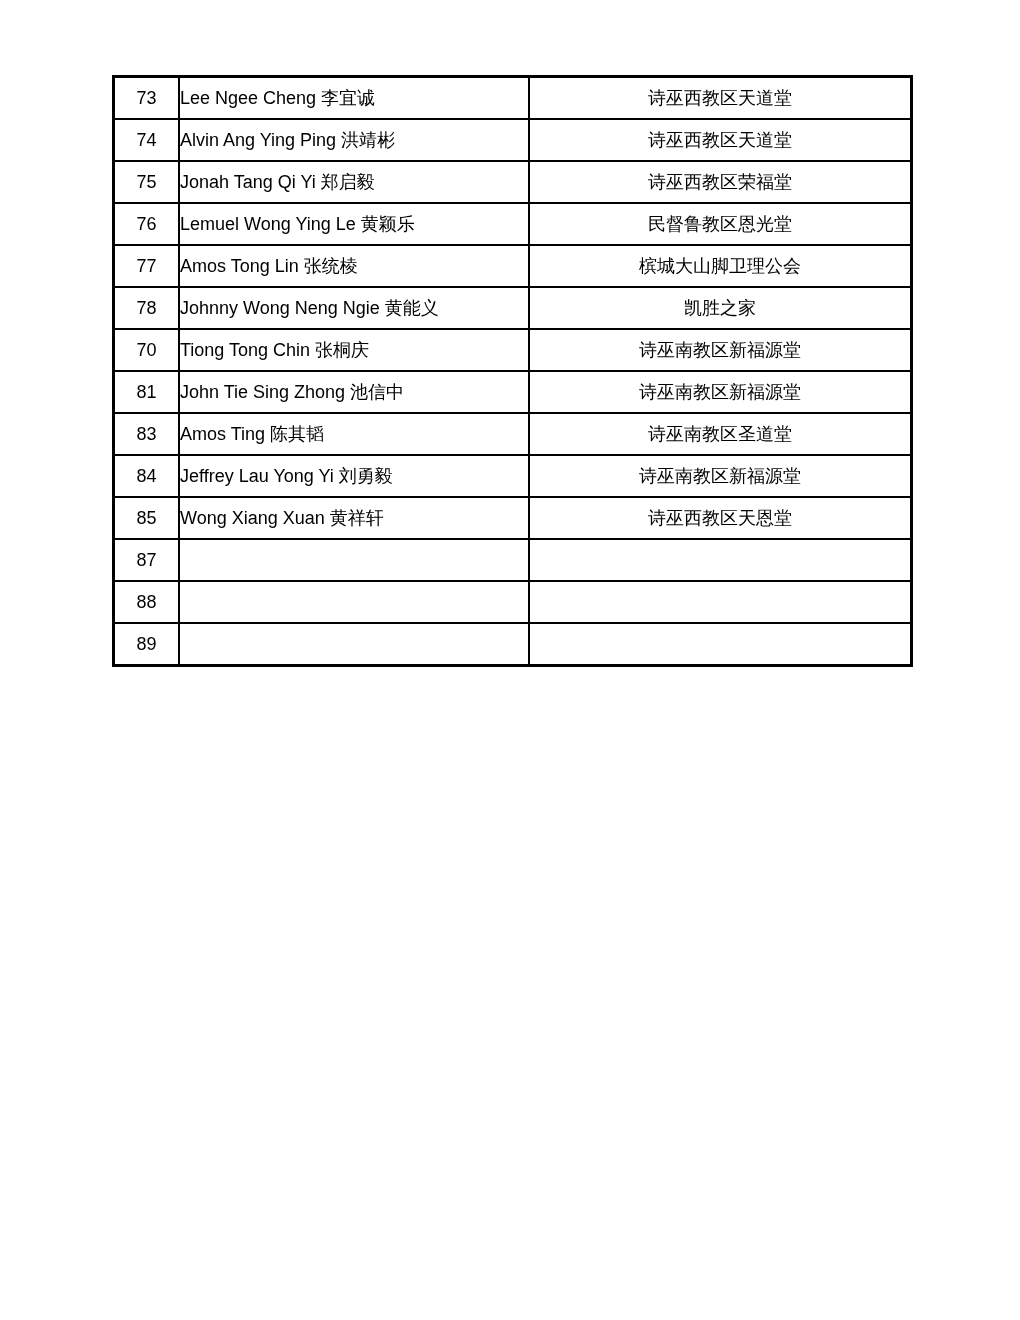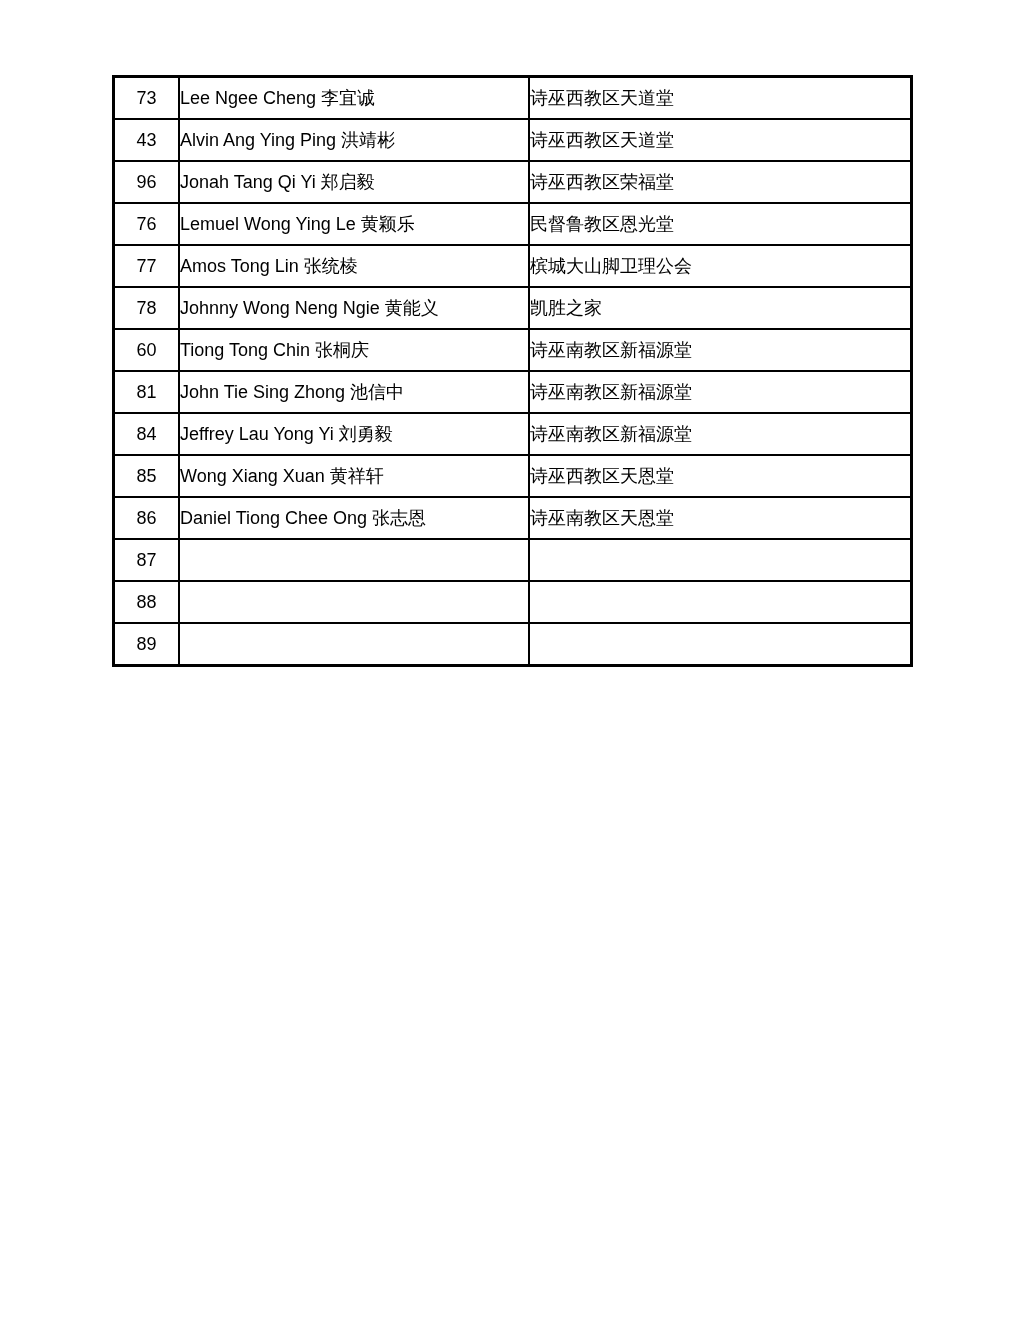--- a/index.html
+++ b/index.html
@@ -45,83 +45,83 @@
     text-align: center;
   }
   td.col-name {
     width: 348px;
     text-align: left;
     padding-left: 5px;
     margin-left: 7px;
   }
   td.col-church {
     width: 380px;
-    text-align: left;
+    text-align: center;
   }
 </style>
 </head>
 <body>
 
 <div class="page">
   <table class="roster">
     <tbody>
         <tr>
           <td class="col-num">73</td>
           <td class="col-name">Lee Ngee Cheng 李宜诚</td>
           <td class="col-church">诗巫西教区天道堂</td>
         </tr>
         <tr>
-          <td class="col-num">43</td>
+          <td class="col-num">74</td>
           <td class="col-name">Alvin Ang Ying Ping 洪靖彬</td>
           <td class="col-church">诗巫西教区天道堂</td>
         </tr>
         <tr>
-          <td class="col-num">96</td>
+          <td class="col-num">75</td>
           <td class="col-name">Jonah Tang Qi Yi 郑启毅</td>
           <td class="col-church">诗巫西教区荣福堂</td>
         </tr>
         <tr>
           <td class="col-num">76</td>
           <td class="col-name">Lemuel Wong Ying Le 黄颖乐</td>
           <td class="col-church">民督鲁教区恩光堂</td>
         </tr>
         <tr>
           <td class="col-num">77</td>
           <td class="col-name">Amos Tong Lin 张统棱</td>
           <td class="col-church">槟城大山脚卫理公会</td>
         </tr>
         <tr>
           <td class="col-num">78</td>
           <td class="col-name">Johnny Wong Neng Ngie 黄能义</td>
           <td class="col-church">凯胜之家</td>
         </tr>
         <tr>
-          <td class="col-num">60</td>
+          <td class="col-num">70</td>
           <td class="col-name">Tiong Tong Chin 张桐庆</td>
           <td class="col-church">诗巫南教区新福源堂</td>
         </tr>
         <tr>
           <td class="col-num">81</td>
           <td class="col-name">John Tie Sing Zhong 池信中</td>
           <td class="col-church">诗巫南教区新福源堂</td>
+        </tr>
+        <tr>
+          <td class="col-num">83</td>
+          <td class="col-name">Amos Ting 陈其韬</td>
+          <td class="col-church">诗巫南教区圣道堂</td>
         </tr>
         <tr>
           <td class="col-num">84</td>
           <td class="col-name">Jeffrey Lau Yong Yi 刘勇毅</td>
           <td class="col-church">诗巫南教区新福源堂</td>
         </tr>
         <tr>
           <td class="col-num">85</td>
           <td class="col-name">Wong Xiang Xuan 黄祥轩</td>
           <td class="col-church">诗巫西教区天恩堂</td>
-        </tr>
-        <tr>
-          <td class="col-num">86</td>
-          <td class="col-name">Daniel Tiong Chee Ong 张志恩</td>
-          <td class="col-church">诗巫南教区天恩堂</td>
         </tr>
         <tr>
           <td class="col-num">87</td>
           <td class="col-name"></td>
           <td class="col-church"></td>
         </tr>
         <tr>
           <td class="col-num">88</td>
           <td class="col-name"></td>
           <td class="col-church"></td>

